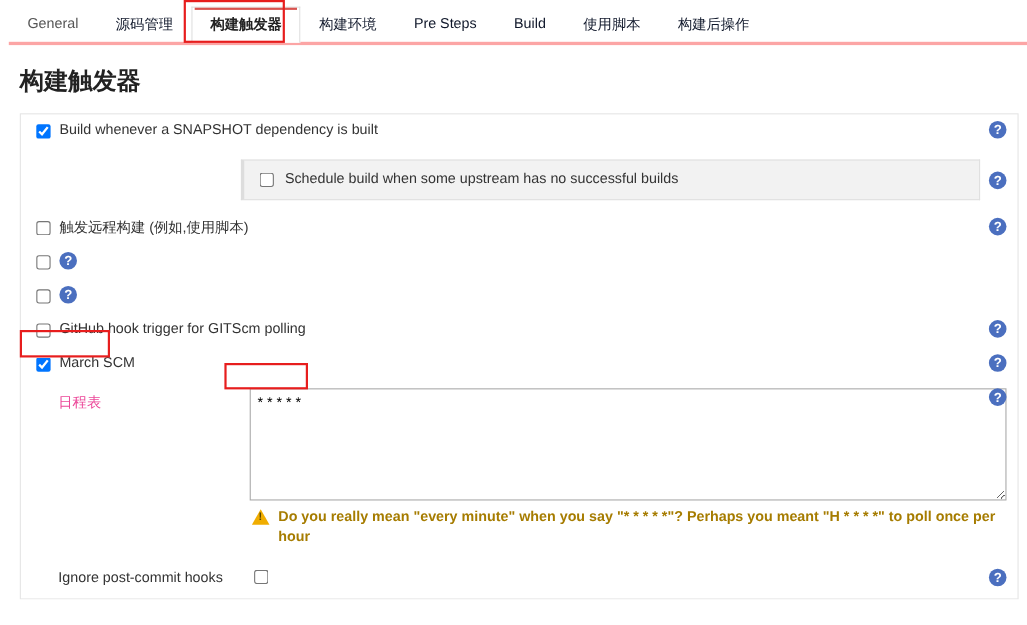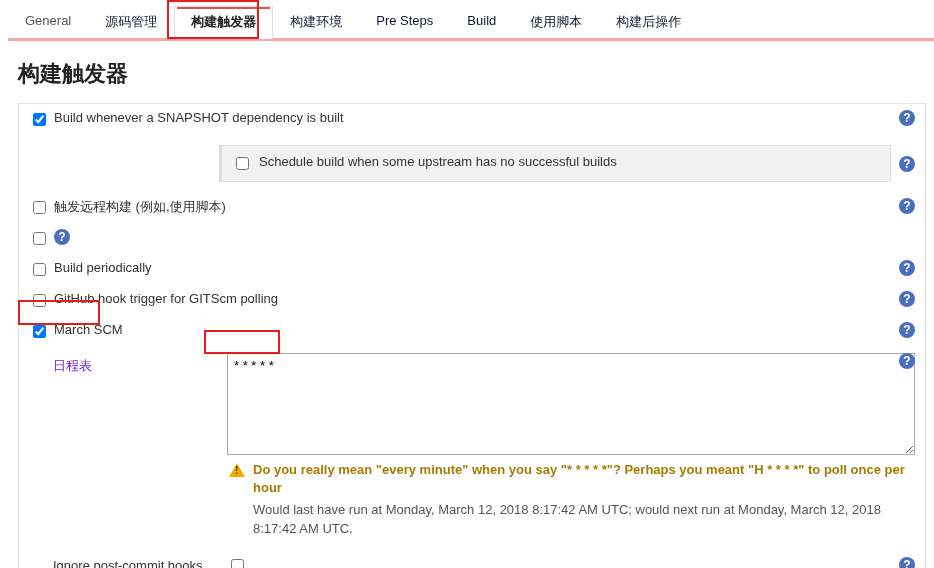--- a/index.html
+++ b/index.html
@@ -15,21 +15,21 @@
   .panel{border:1px solid #e5e5e5;margin:0 8px 0 18px}
   .row{display:flex;align-items:flex-start;border-bottom:none;padding:6px 10px;position:relative}
   .row input[type=checkbox]{margin-right:8px}
   .row-label{flex:1;color:#333}
   .help{width:16px;height:16px;border-radius:50%;background:#4b6fbf;color:#fff;display:flex;align-items:center;justify-content:center;font-weight:bold;font-size:12px;cursor:pointer}
   .help::before{content:"?"}
   .subrow{display:flex;align-items:center;padding:10px 10px 10px 200px;position:relative}
   .subrow .inner{background:#f2f2f2;border:1px solid #e0e0e0;flex:1;padding:8px 10px;border-left:3px solid #ddd;display:flex;align-items:flex-start}
   .subrow .inner input[type=checkbox]{margin-right:10px}
   .schedule-area{display:flex;padding:6px 10px 2px 10px;position:relative}
-  .schedule-area .lbl{width:174px;padding-left:24px;padding-top:4px;color:#6d28d9}
+  .schedule-area .lbl{width:174px;padding-left:24px;padding-top:4px;color:#ec4899}
   .schedule-area textarea{flex:1;height:92px;border:1px solid #aaa;padding:4px 6px;font-family:inherit;font-size:13px;resize:both}
   .schedule-help{position:absolute;right:10px;top:6px}
   .warn-block{margin:4px 10px 8px 210px;position:relative;padding-left:24px}
   .warn-icon{position:absolute;left:0;top:2px;width:0;height:0;border-left:8px solid transparent;border-right:8px solid transparent;border-bottom:14px solid #f0ad00}
   .warn-icon::after{content:"!";position:absolute;left:-2px;top:2px;color:#5a4500;font-weight:bold;font-size:10px}
   .warn-head{color:#a67c00;font-weight:bold;line-height:1.4}
   .warn-body{color:#555;margin-top:4px;line-height:1.4}
   .ignore-row{display:flex;align-items:center;padding:10px 10px;position:relative}
   .ignore-row .lbl{width:174px;padding-left:24px;color:#333}
   .hl-poll{left:18px;top:300px;width:82px;height:25px}
@@ -77,21 +77,20 @@
       <span class="help"></span>
     </div>
 
     <div class="row">
       <input type="checkbox" style="">
       <span class="help"></span>
     </div>
 
     <div class="row">
       <input type="checkbox" style="">
-      <span class="row-label">Build periodically</span>
       <span class="help"></span>
     </div>
 
     <div class="row">
       <input type="checkbox" style="">
       <span class="row-label">GitHub hook trigger for GITScm polling</span>
       <span class="help"></span>
     </div>
 
     <div class="row">
@@ -102,21 +101,20 @@
 
     <div class="schedule-area">
       <div class="lbl">日程表</div>
       <textarea style="">* * * * *</textarea>
       <span class="help schedule-help"></span>
     </div>
 
     <div class="warn-block">
       <div class="warn-icon"></div>
       <div class="warn-head">Do you really mean "every minute" when you say "* * * * *"? Perhaps you meant "H * * * *" to poll once per hour</div>
-      <div class="warn-body">Would last have run at Monday, March 12, 2018 8:17:42 AM UTC; would next run at Monday, March 12, 2018 8:17:42 AM UTC.</div>
     </div>
 
     <div class="ignore-row">
       <div class="lbl">Ignore post-commit hooks</div>
       <input type="checkbox" style="">
       <span style="flex:1"></span>
       <span class="help"></span>
     </div>
 
   </div>

